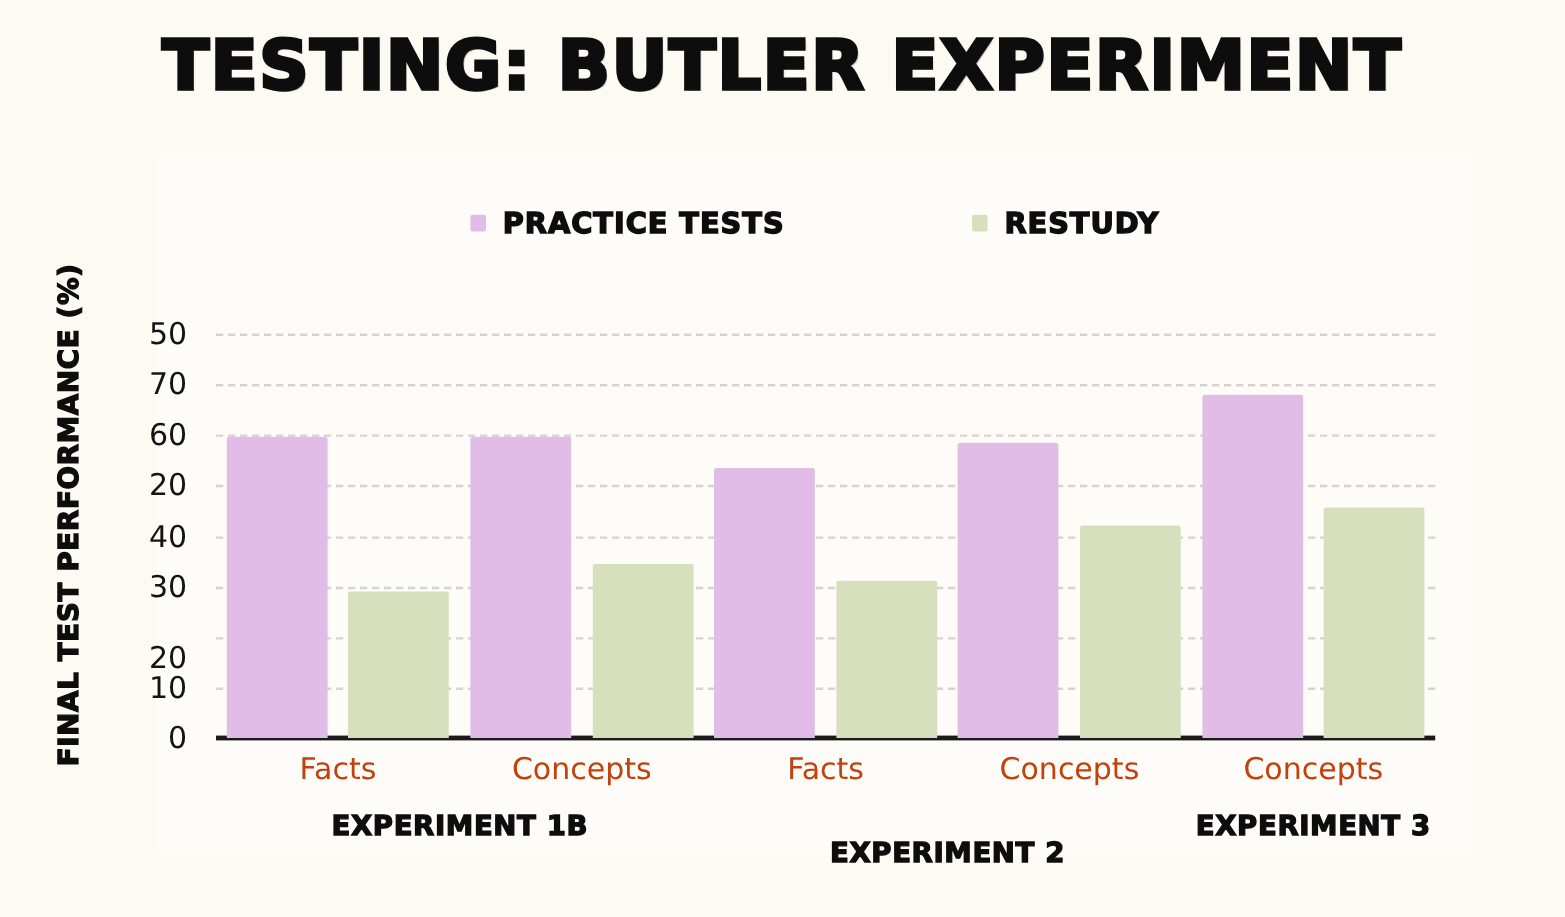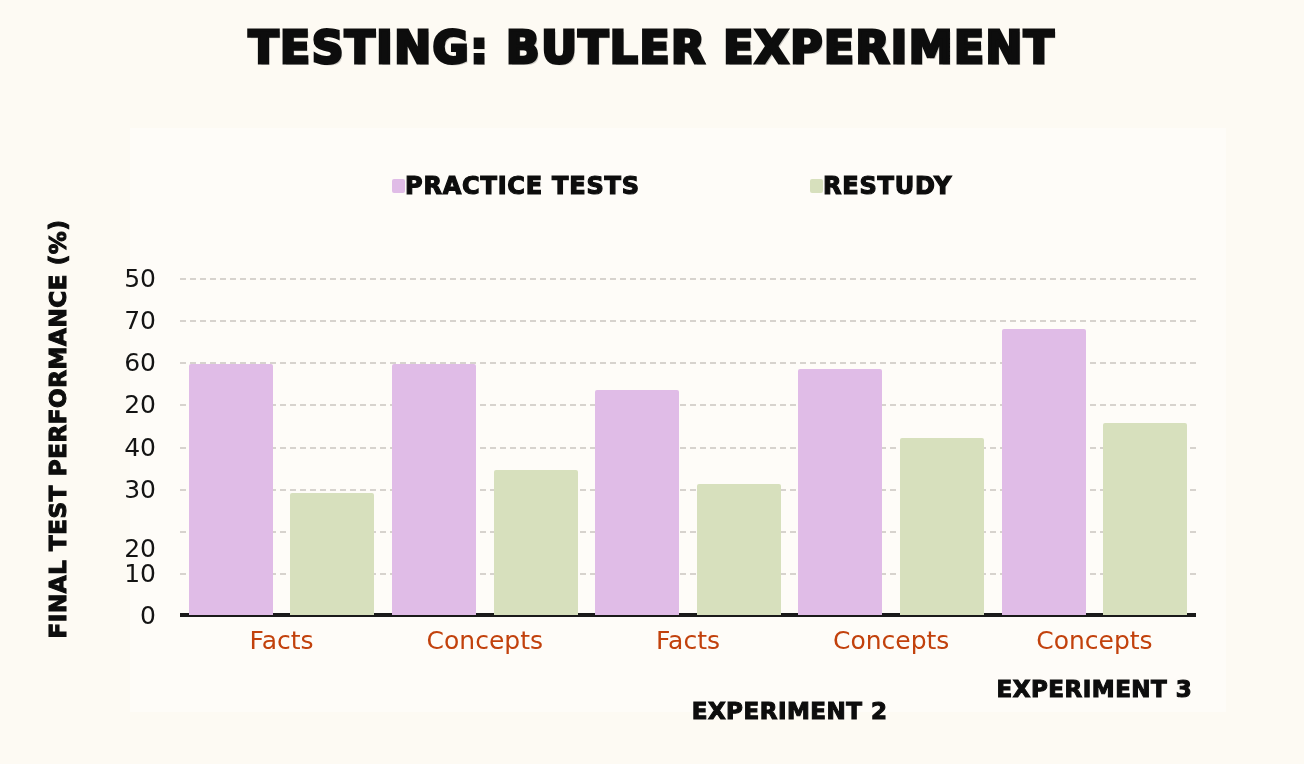--- a/index.html
+++ b/index.html
@@ -17,21 +17,21 @@
 
   
   #chart-title {
     position: absolute;
     left: 0;
     top: 22px;
     width: 1304px;
     text-align: center;
     font-family: "DejaVu Sans", sans-serif;
     font-weight: 700;
-    font-size: 44px;
+    font-size: 57px;
     letter-spacing: 1.5px;
     color: #0d0d0d;
     text-transform: uppercase;
     -webkit-text-stroke: 3px #0d0d0d;
     text-shadow: 2px 2px 0 rgba(0,0,0,0.18);
     white-space: nowrap;
   }
 
   
   #chart-panel {
@@ -48,20 +48,21 @@
     position: absolute;
     left: 130px;
     top: 168px;
     width: 1096px;
     height: 44px;
   }
   .legend-item {
     position: absolute;
     display: flex;
     align-items: center;
+    gap: 14px;
     white-space: nowrap;
   }
   .legend-item.practice { left: 262px; top: 4px; }
   .legend-item.restudy  { left: 680px; top: 4px; }
   .legend-swatch {
     width: 13px;
     height: 14px;
     border-radius: 2px;
     flex: 0 0 auto;
   }
@@ -233,17 +234,18 @@
     </div>
 
   <div id="cat-labels">
       <div class="cat-label" style="left: 1.6px; width: 200px;">Facts</div>
       <div class="cat-label" style="left: 204.8px; width: 200px;">Concepts</div>
       <div class="cat-label" style="left: 408px; width: 200px;">Facts</div>
       <div class="cat-label" style="left: 611.2px; width: 200px;">Concepts</div>
       <div class="cat-label" style="left: 814.4px; width: 200px;">Concepts</div>
     </div>
   <div id="group-labels">
+      <div class="group-label" style="left: 23.2px; width: 360px;">EXPERIMENT 1B</div>
       <div class="group-label" style="left: 429.6px; width: 360px; margin-top: 22px;">EXPERIMENT 2</div>
       <div class="group-label" style="left: 734.4px; width: 360px;">EXPERIMENT 3</div>
     </div>
 
 </div>
 
 </body></html>

